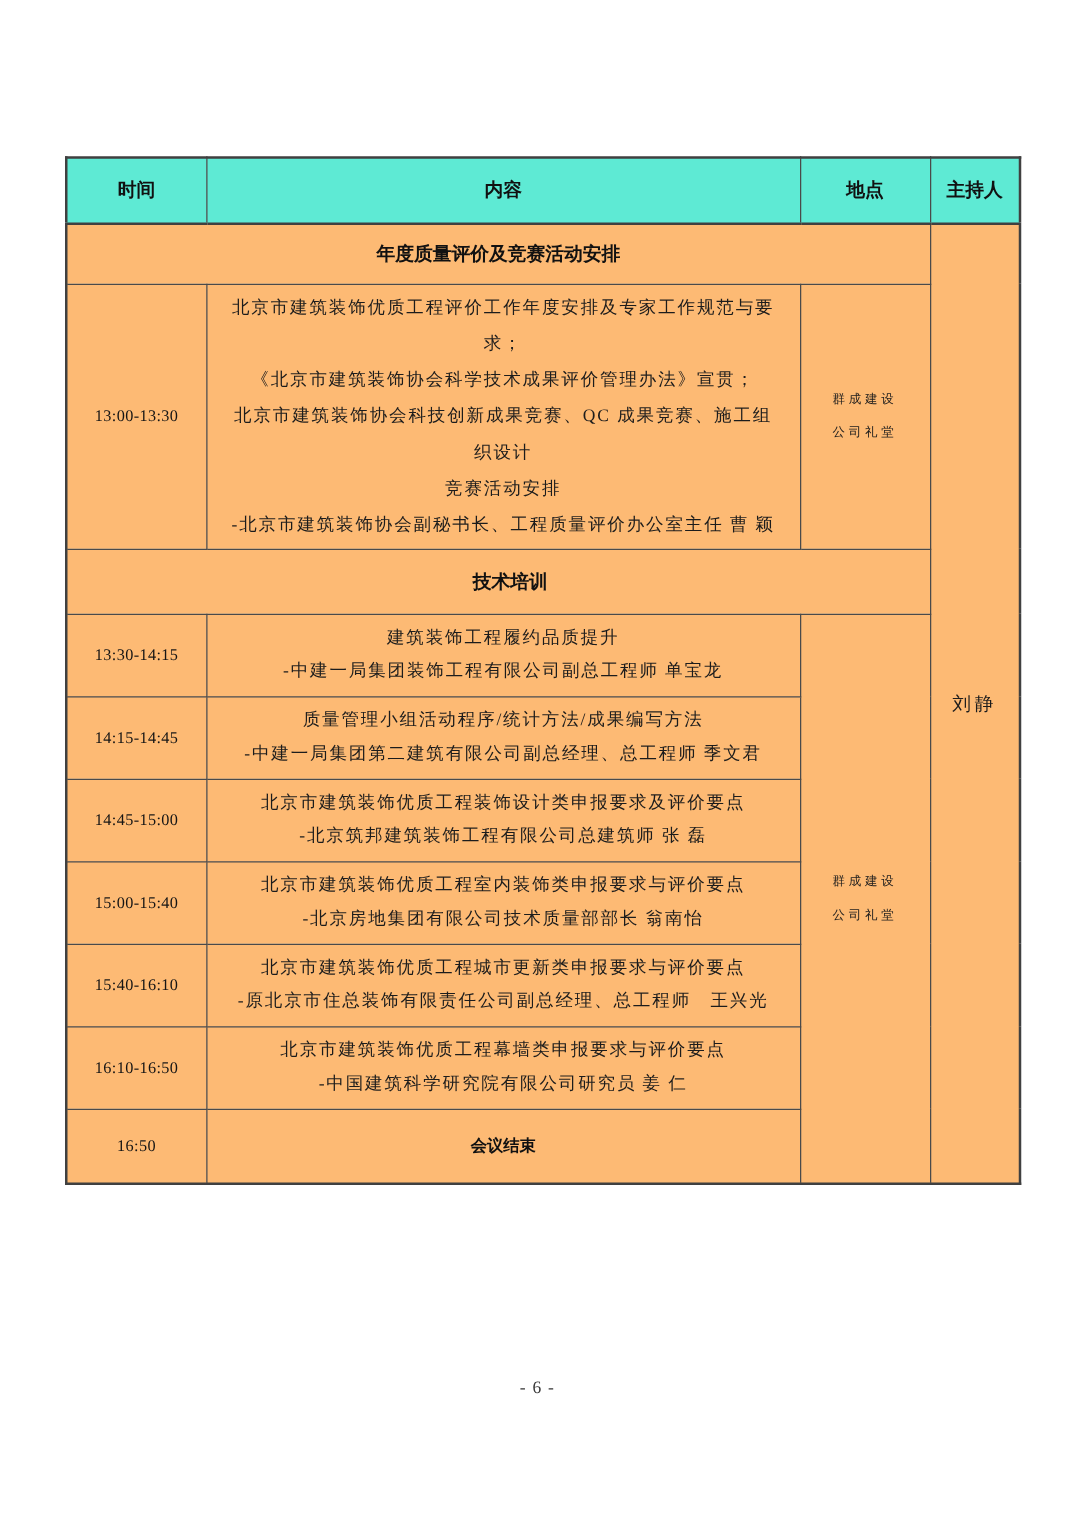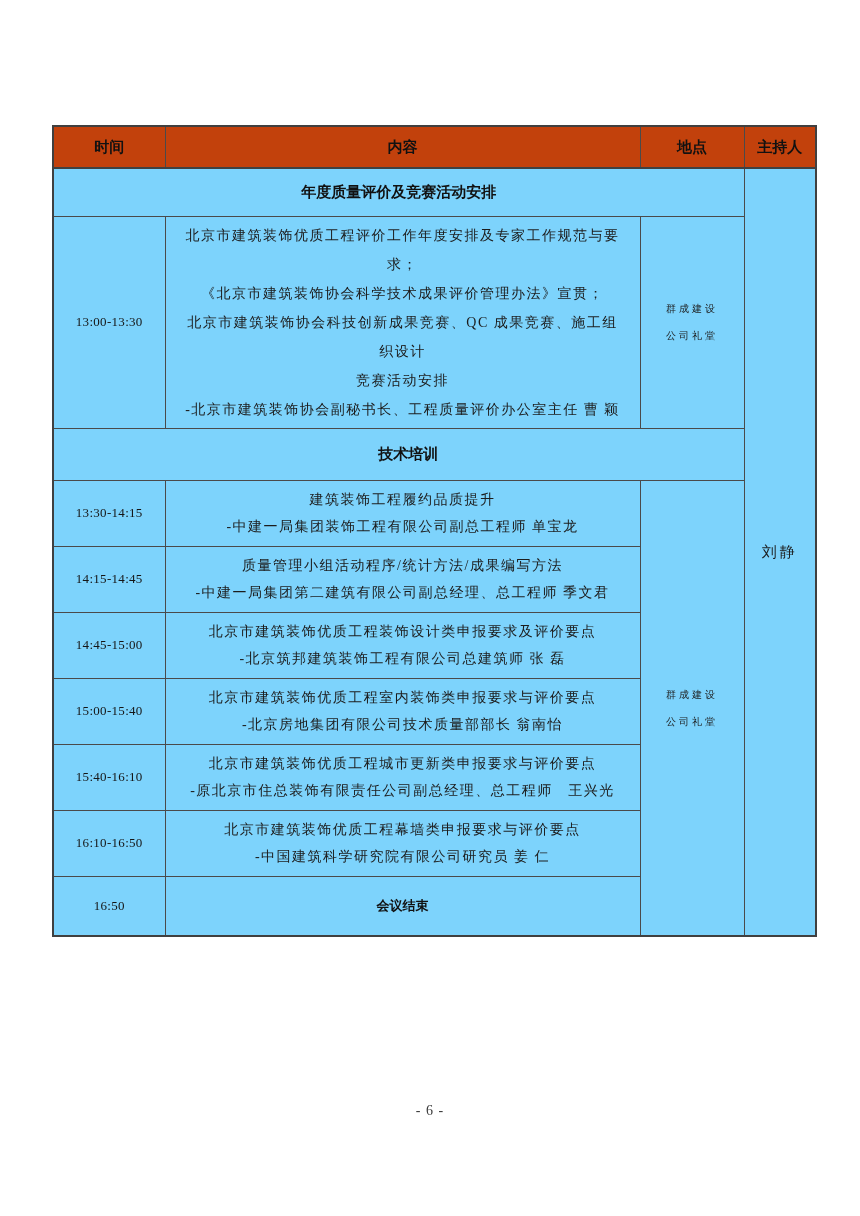--- a/index.html
+++ b/index.html
@@ -25,31 +25,31 @@
   }
   table.agenda { border: 2px solid #404040; }
   table.agenda thead th { border-bottom: 2px solid #404040; }
 
   col.c-time { width: 112px; }
   col.c-content { width: 475px; }
   col.c-loc { width: 104px; }
   col.c-host { width: 72px; }
 
   th {
-    background: #c2410c;
-    height: 42px;
+    background: #5eead4;
+    height: 53px;
     font-family: "Liberation Sans", "DejaVu Sans", sans-serif;
     font-weight: bold;
     font-size: 15px;
     color: #111;
     text-align: center;
     vertical-align: middle;
   }
 
-  td { vertical-align: middle; text-align: center; background: #7dd3fc; }
+  td { vertical-align: middle; text-align: center; background: #fdba74; }
 
   td.section {
     height: 48px;
     font-family: "Liberation Sans", "DejaVu Sans", sans-serif;
     font-weight: bold;
     font-size: 15px;
     color: #111;
   }
   td.section.training { height: 52px; padding-left: 19px; }
 

